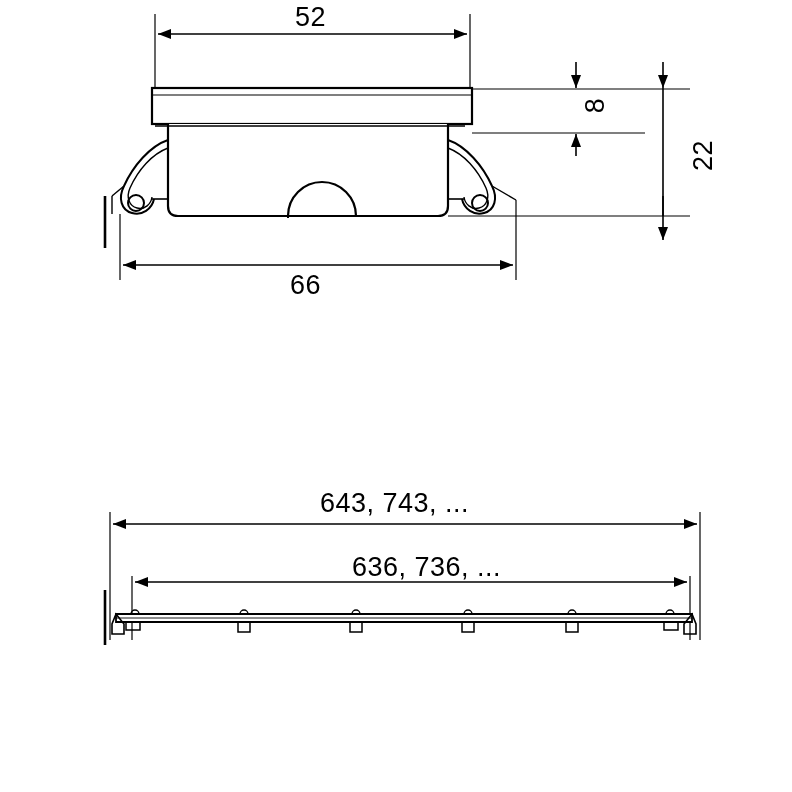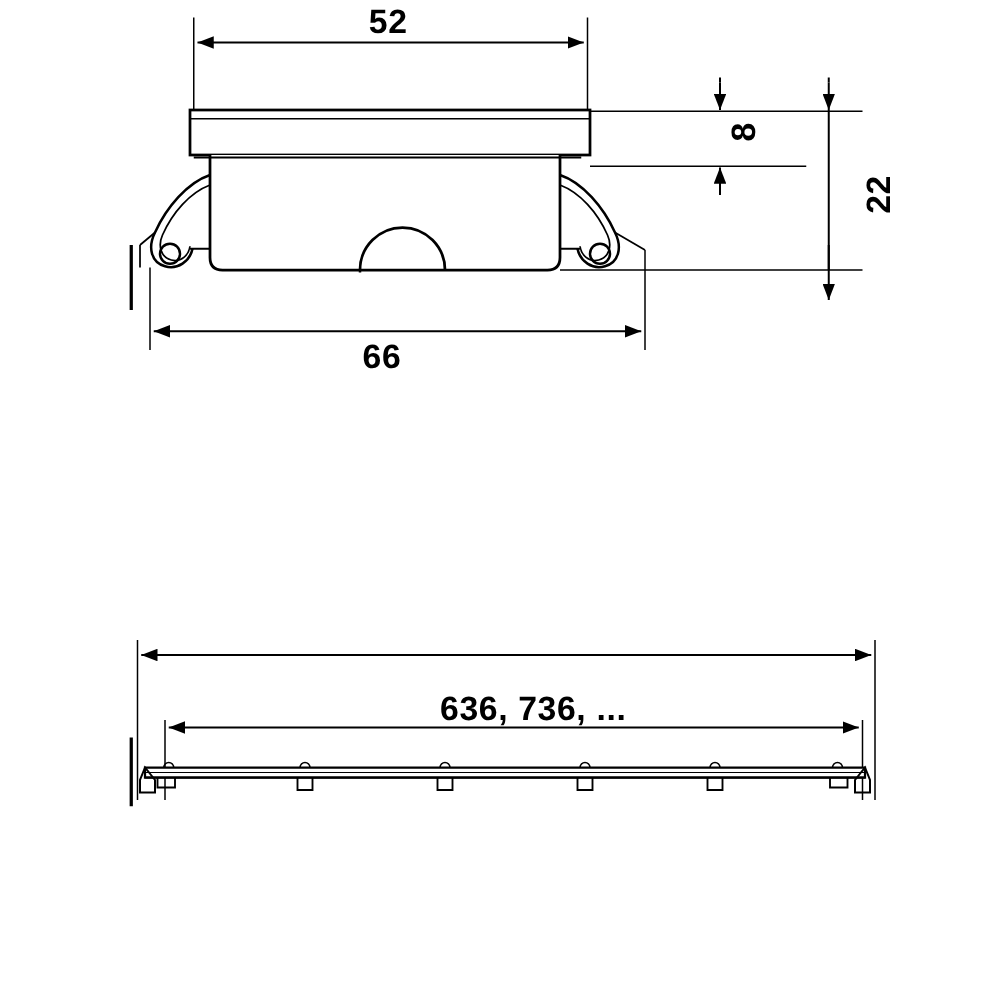--- a/index.html
+++ b/index.html
@@ -11,21 +11,20 @@
     width: 792px;
     height: 792px;
     font-family: "Liberation Sans", sans-serif;
     color: #000000;
     overflow: hidden;
   }
   #sheet {
     position: relative;
     width: 792px;
     height: 772px;
-    font-weight: bold;
   }
   svg.drawing {
     position: absolute;
     left: 0;
     top: 0;
     width: 792px;
     height: 792px;
   }
   .dim-label {
     position: absolute;
@@ -173,15 +172,16 @@
           <path d="M666,614 a4,4 0 0 1 8,0"></path>
         </g>
       </g>
     </g>
   </svg>
 
   <div class="dim-label lbl-52">52</div>
   <div class="dim-label lbl-66">66</div>
   <div class="dim-label vertical lbl-8">8</div>
   <div class="dim-label vertical lbl-22">22</div>
+  <div class="dim-label lbl-top">643, 743, ...</div>
   <div class="dim-label lbl-bot">636, 736, ...</div>
 
 </div>
 
 </body></html>

